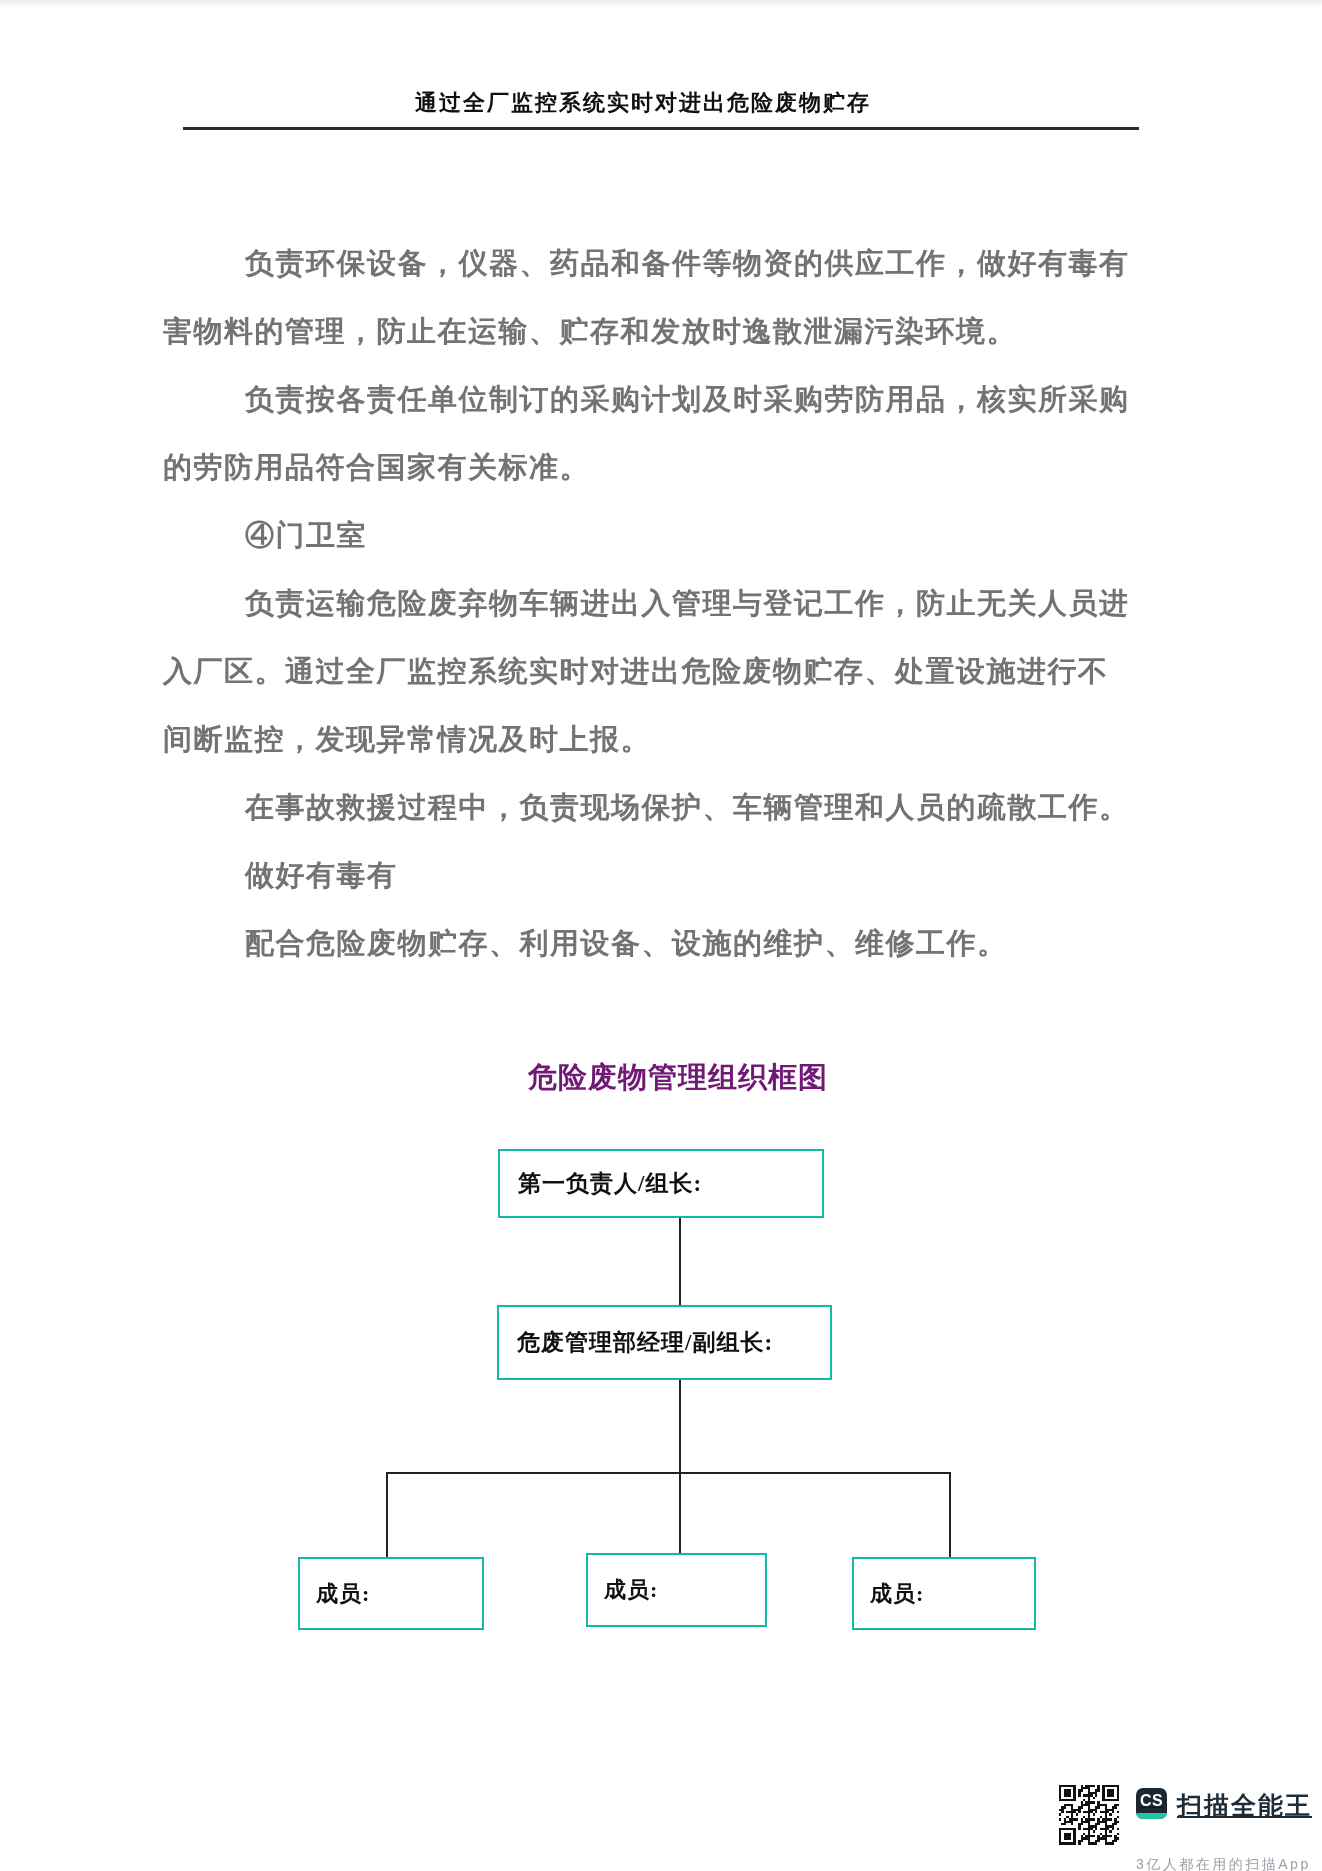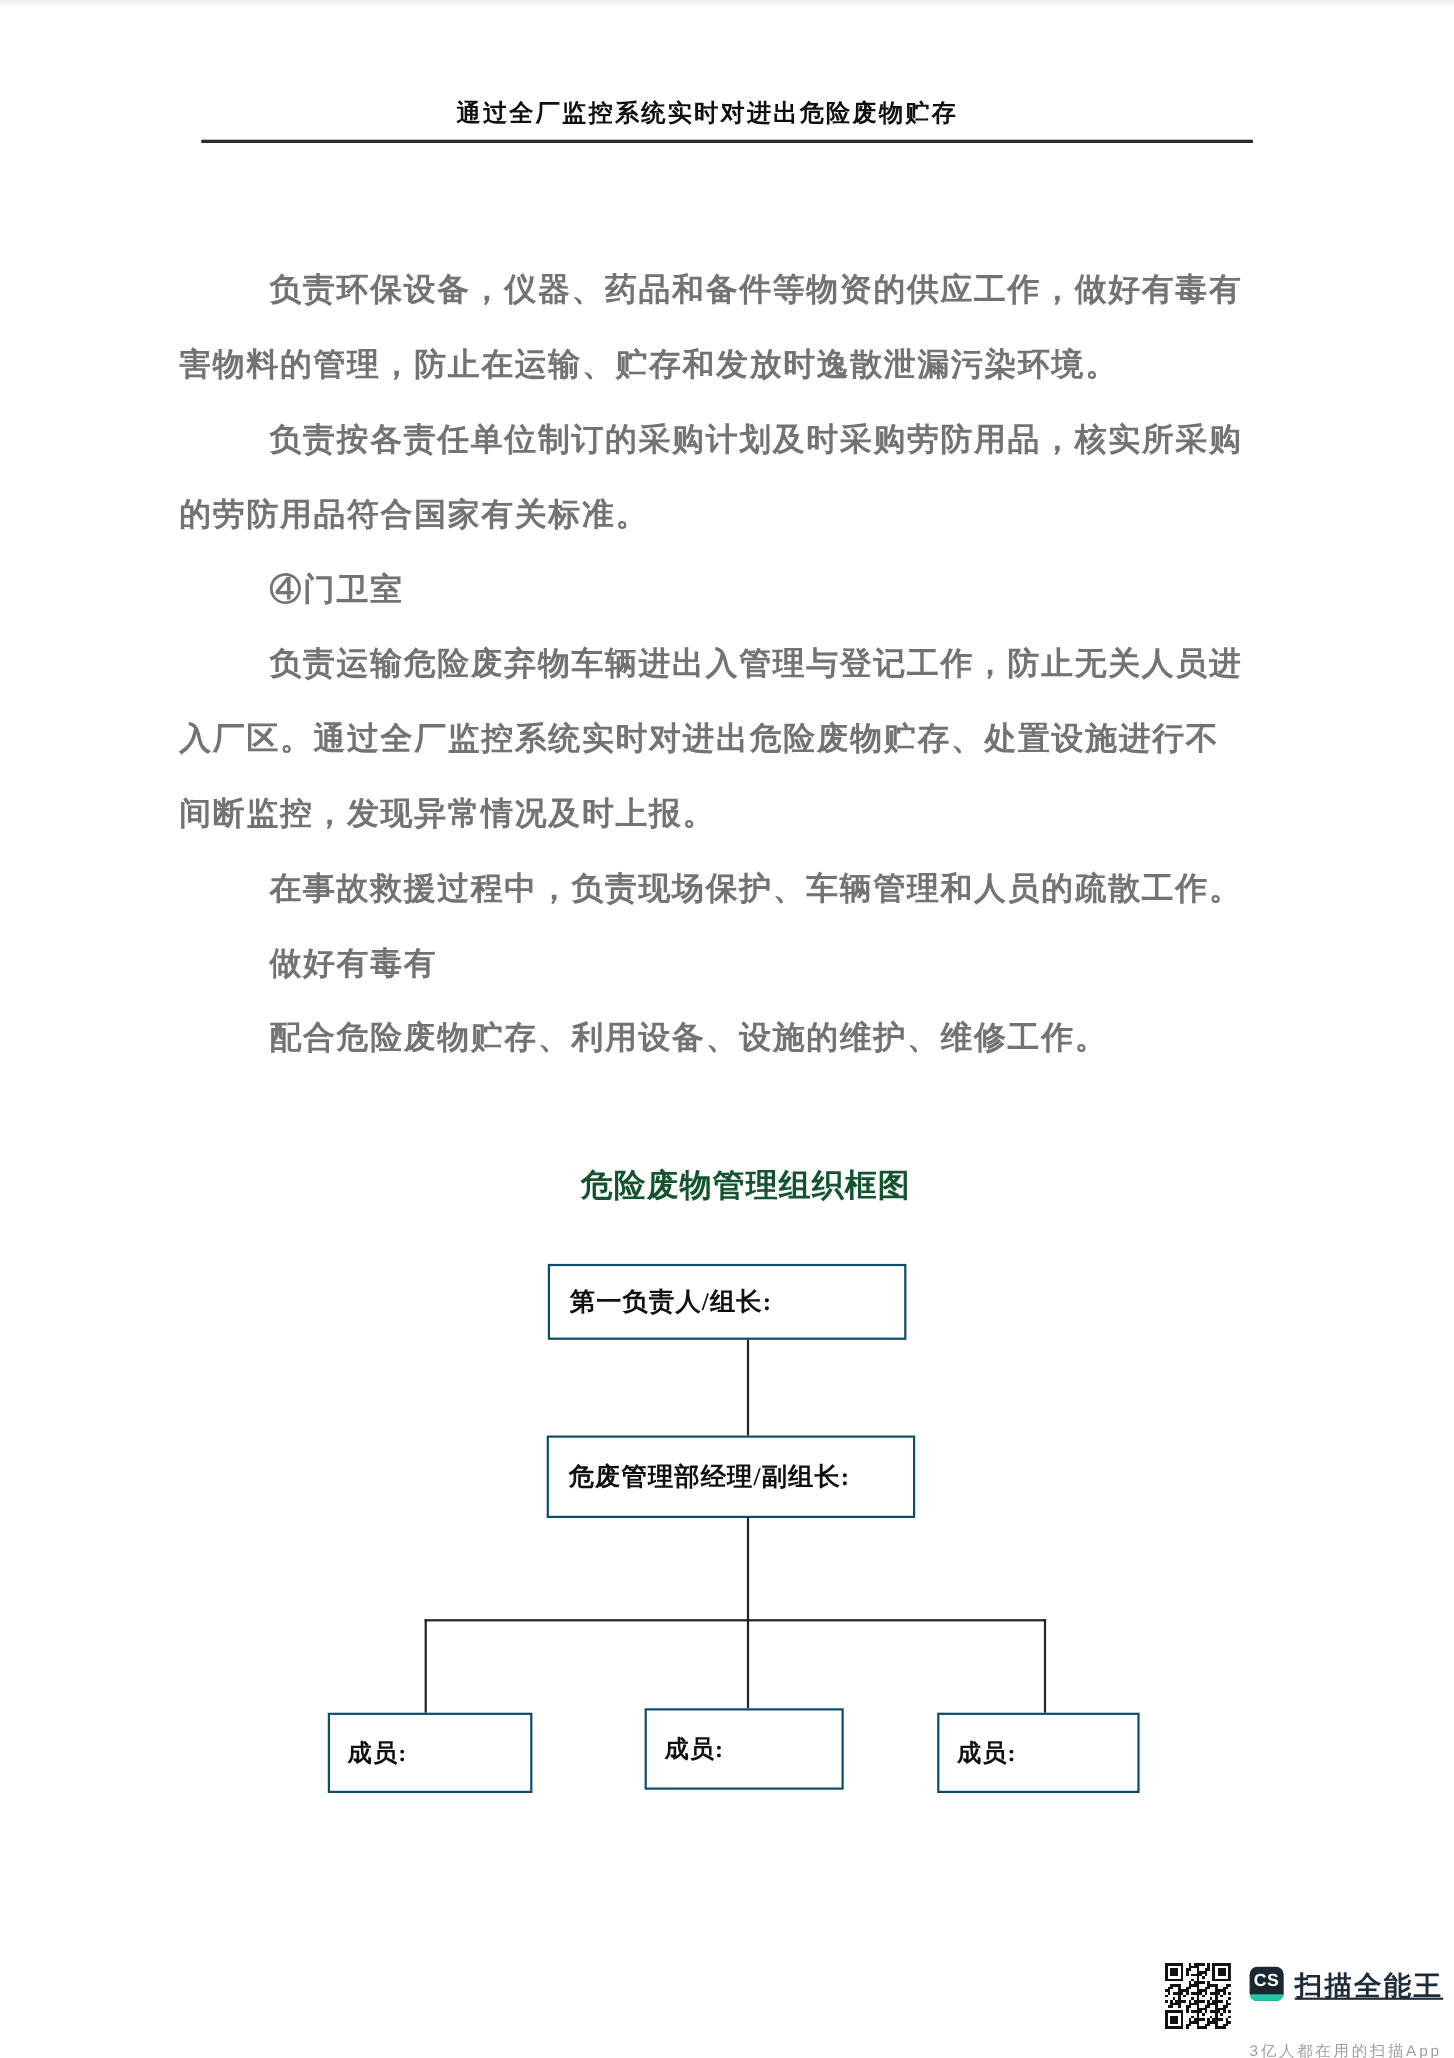--- a/index.html
+++ b/index.html
@@ -38,25 +38,25 @@
     font-size:29px; font-weight:600; letter-spacing:1.5px;
     color:#737373; white-space:nowrap;
   }
   .line.indent { padding-left:82px; }
   
   .chart-title {
     position:absolute; top:1058px; left:0; width:100%;
     box-sizing:border-box; padding-left:34px;
     text-align:center;
     font-size:29px; font-weight:600; letter-spacing:1px;
-    color:#14532d;
+    color:#701a75;
   }
   .org-box {
     position:absolute; box-sizing:border-box;
-    border:2px solid #0c4a6e; background:#ffffff;
+    border:2px solid #14b8a6; background:#ffffff;
     display:flex; align-items:center;
     font-weight:600; color:#101010; letter-spacing:1px;
     white-space:nowrap;
   }
   .box-l1 { left:498px; top:1149px; width:326px; height:69px; padding-left:18px; font-size:23px; }
   .box-l2 { left:497px; top:1305px; width:335px; height:75px; padding-left:18px; font-size:23px; }
   .box-m1 { left:298px; top:1557px; width:186px; height:73px; padding-left:16px; font-size:22px; }
   .box-m2 { left:586px; top:1553px; width:181px; height:74px; padding-left:16px; font-size:22px; }
   .box-m3 { left:852px; top:1557px; width:184px; height:73px; padding-left:16px; font-size:22px; }
   .conn { position:absolute; background:#222222; }

